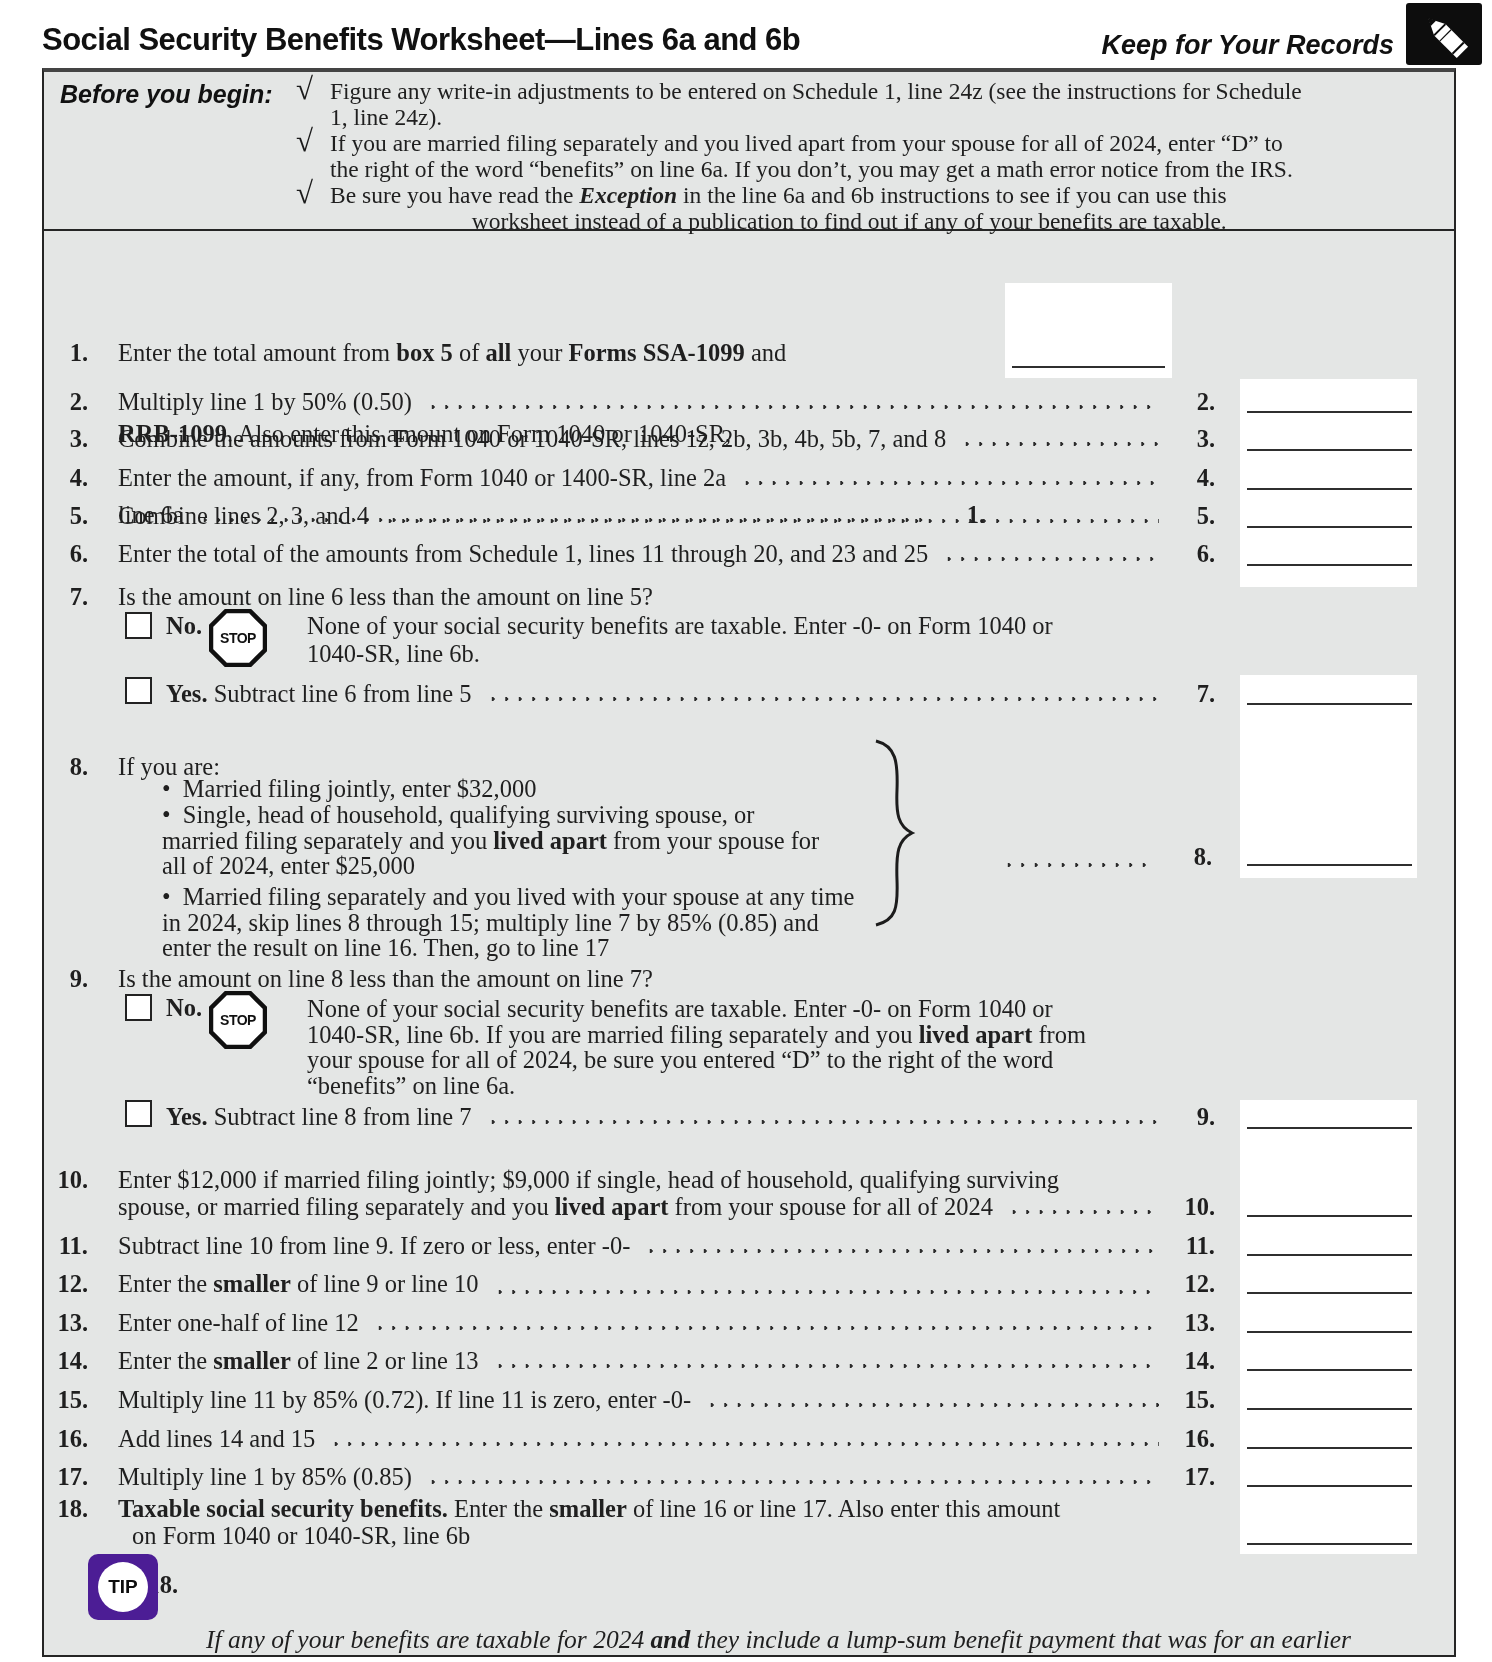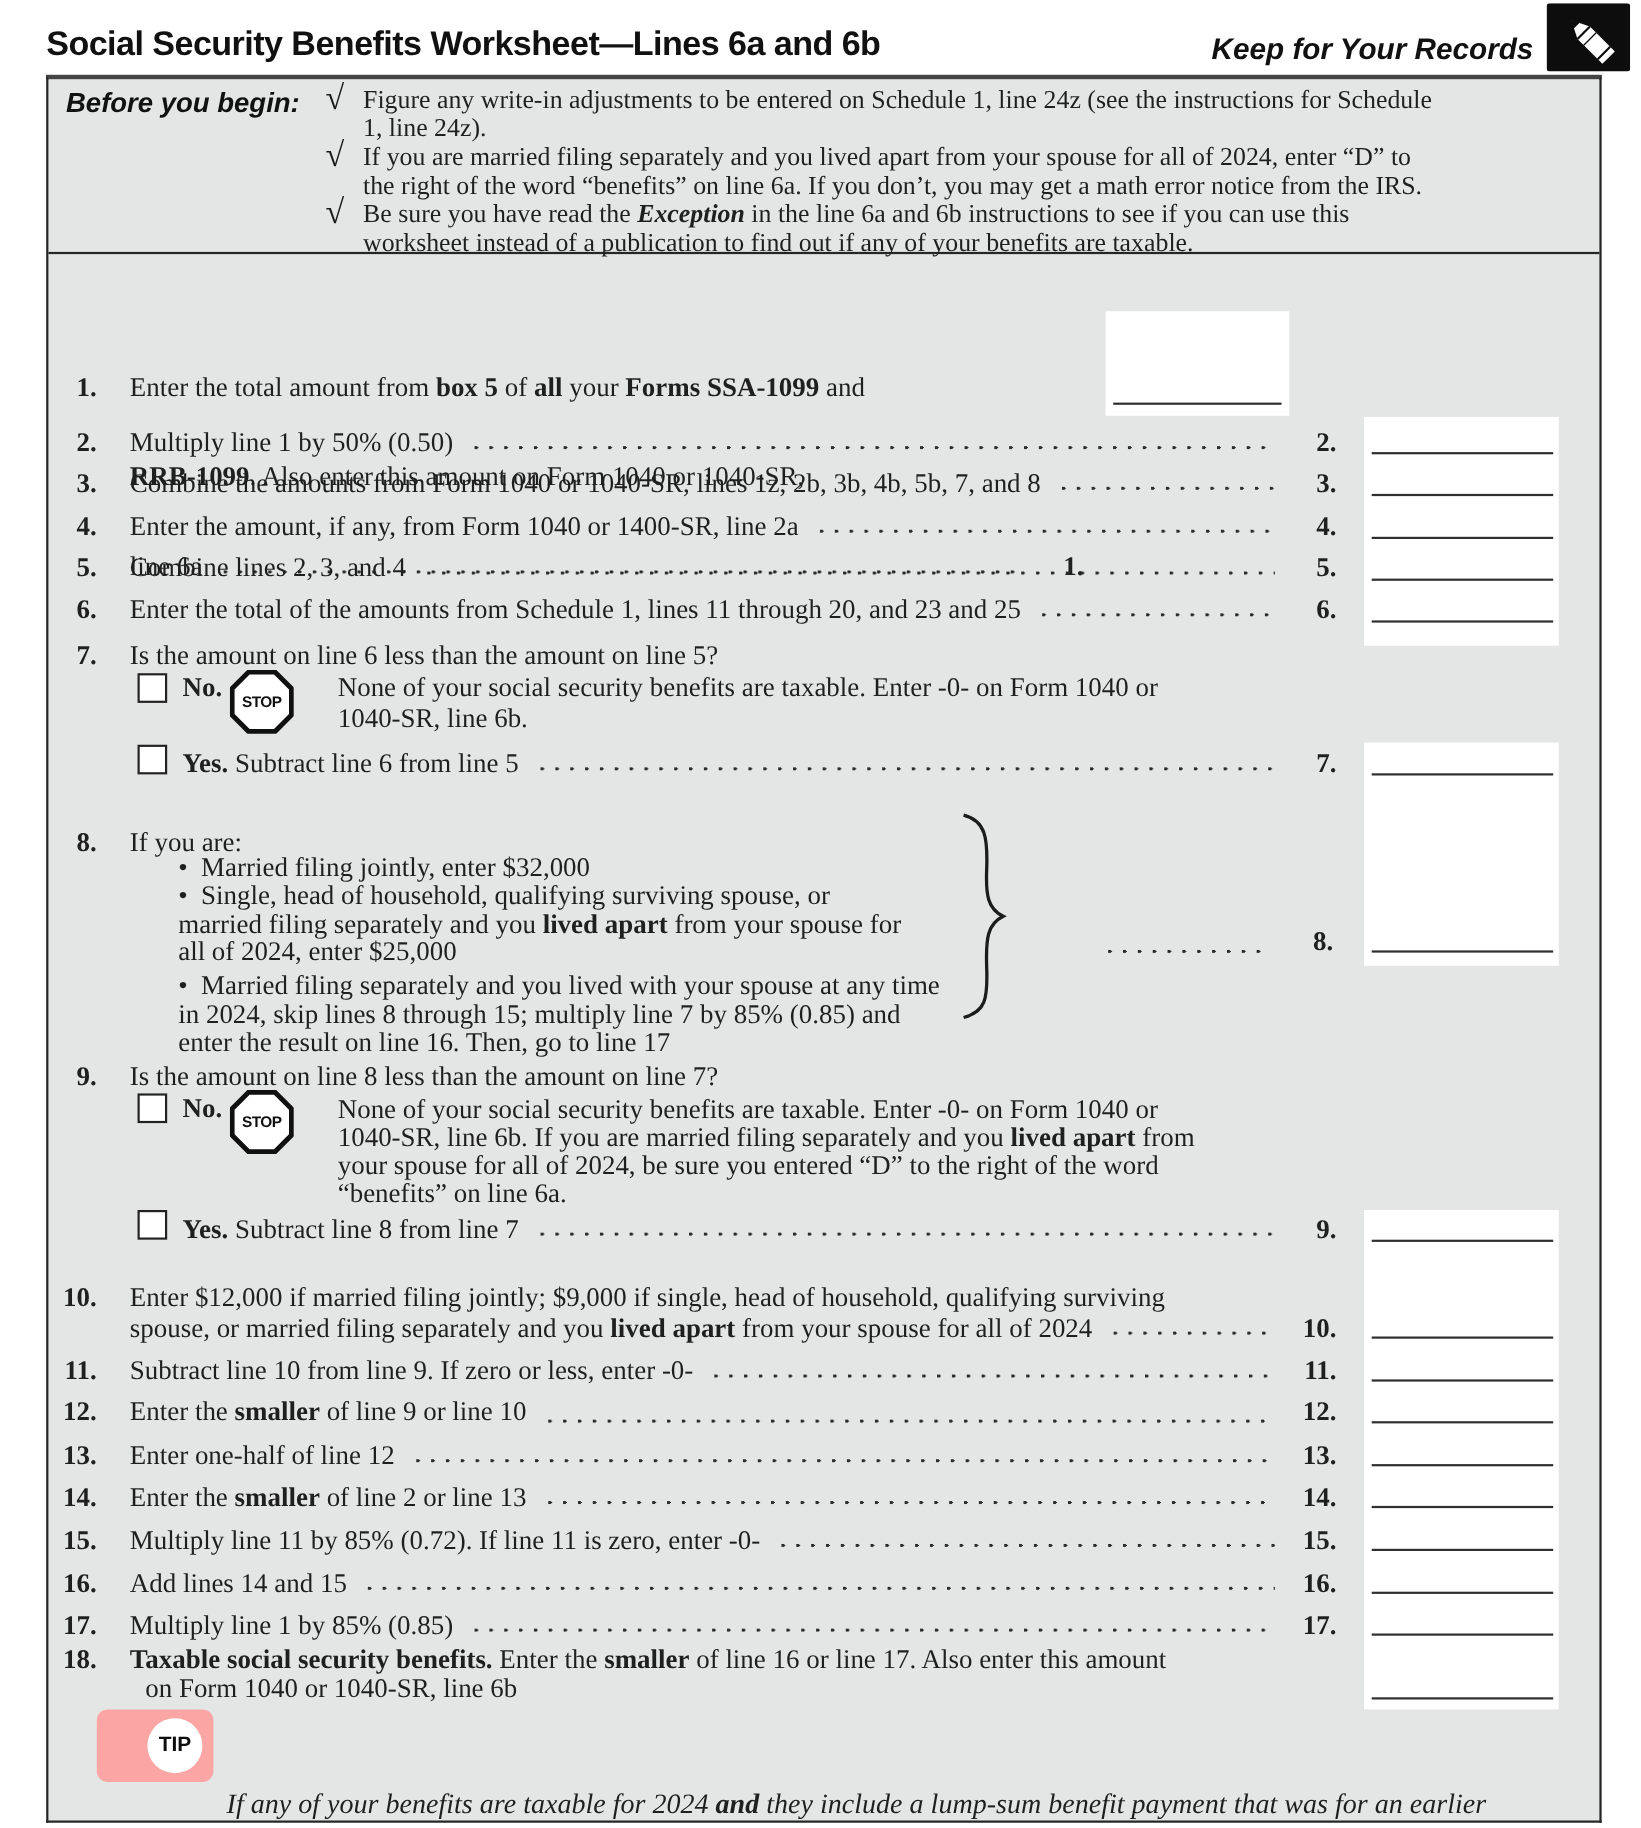--- a/index.html
+++ b/index.html
@@ -37,22 +37,22 @@
         background-image:radial-gradient(circle 1.7px at 7px 19px,#2b2b2b 99%,transparent 100%);
         background-size:13.5px 22px;background-repeat:repeat-x;}
   .checkbox{position:absolute;width:27px;height:27px;background:#fff;border:2.5px solid #222;box-sizing:border-box;}
   .cb-lbl{position:absolute;left:166px;font-size:24.5px;font-weight:700;white-space:pre;}
   .stop{position:absolute;width:58px;height:58px;}
   .brace{position:absolute;left:872px;top:738px;width:44px;height:190px;}
   
   .wbox{position:absolute;background:#ffffff;}
   .uline{position:absolute;height:2px;background:#2f2f2f;}
   
-  .tipicon{position:absolute;left:88px;top:1554px;width:70px;height:66px;background:#fca5a5;
-           border-radius:10px;display:flex;align-items:center;justify-content:center;padding-left:36px;}
+  .tipicon{position:absolute;left:88px;top:1554px;width:70px;height:66px;background:#4c1d95;
+           border-radius:10px;display:flex;align-items:center;justify-content:center;}
   .tipcircle{width:50px;height:50px;background:#ffffff;border-radius:50%;
              display:flex;align-items:center;justify-content:center;
              font-family:"Liberation Sans",sans-serif;font-weight:700;font-size:19px;color:#0d0d0d;}
   .tiptext{position:absolute;left:206px;top:1560px;font-size:25.5px;font-style:italic;
            line-height:32px;white-space:pre;}
 </style>
 </head>
 <body>
 
 <div id="page">
@@ -73,21 +73,21 @@
 
   <div class="mainbox"></div>
   <div class="divider"></div>
 
   <div class="byb-label">Before you begin:</div>
   <span class="check" style="top:74px;">√</span>
   <div class="byb-item" style="top:78px;"><span>Figure any write-in adjustments to be entered on Schedule 1, line 24z (see the instructions for Schedule</span><br><span>1, line 24z).</span></div>
   <span class="check" style="top:126px;">√</span>
   <div class="byb-item" style="top:130px;"><span>If you are married filing separately and you lived apart from your spouse for all of 2024, enter “D” to</span><br><span>the right of the word “benefits” on line 6a. If you don’t, you may get a math error notice from the IRS.</span></div>
   <span class="check" style="top:178px;">√</span>
-  <div class="byb-item" style="top:182px;"><span>Be sure you have read the </span><span class="b i">Exception</span><span> in the line 6a and 6b instructions to see if you can use this</span><br><span>worksheet instead of a publication to find out if any of your benefits are taxable.</span></div>
+  <div class="byb-item" style="top:182px;text-align:right;"><span>Be sure you have read the </span><span class="b i">Exception</span><span> in the line 6a and 6b instructions to see if you can use this</span><br><span>worksheet instead of a publication to find out if any of your benefits are taxable.</span></div>
 
   <div class="wbox" style="left:1005px;top:283px;width:167px;height:95px;"></div>
   <div class="uline" style="left:1012px;top:366px;width:153px;"></div>
 
   <div class="wbox" style="left:1240px;top:379px;width:177px;height:208px;"></div>
   <div class="uline" style="left:1247px;top:411px;width:165px;"></div>
   <div class="uline" style="left:1247px;top:449px;width:165px;"></div>
   <div class="uline" style="left:1247px;top:488px;width:165px;"></div>
   <div class="uline" style="left:1247px;top:526px;width:165px;"></div>
   <div class="uline" style="left:1247px;top:564px;width:165px;"></div>

